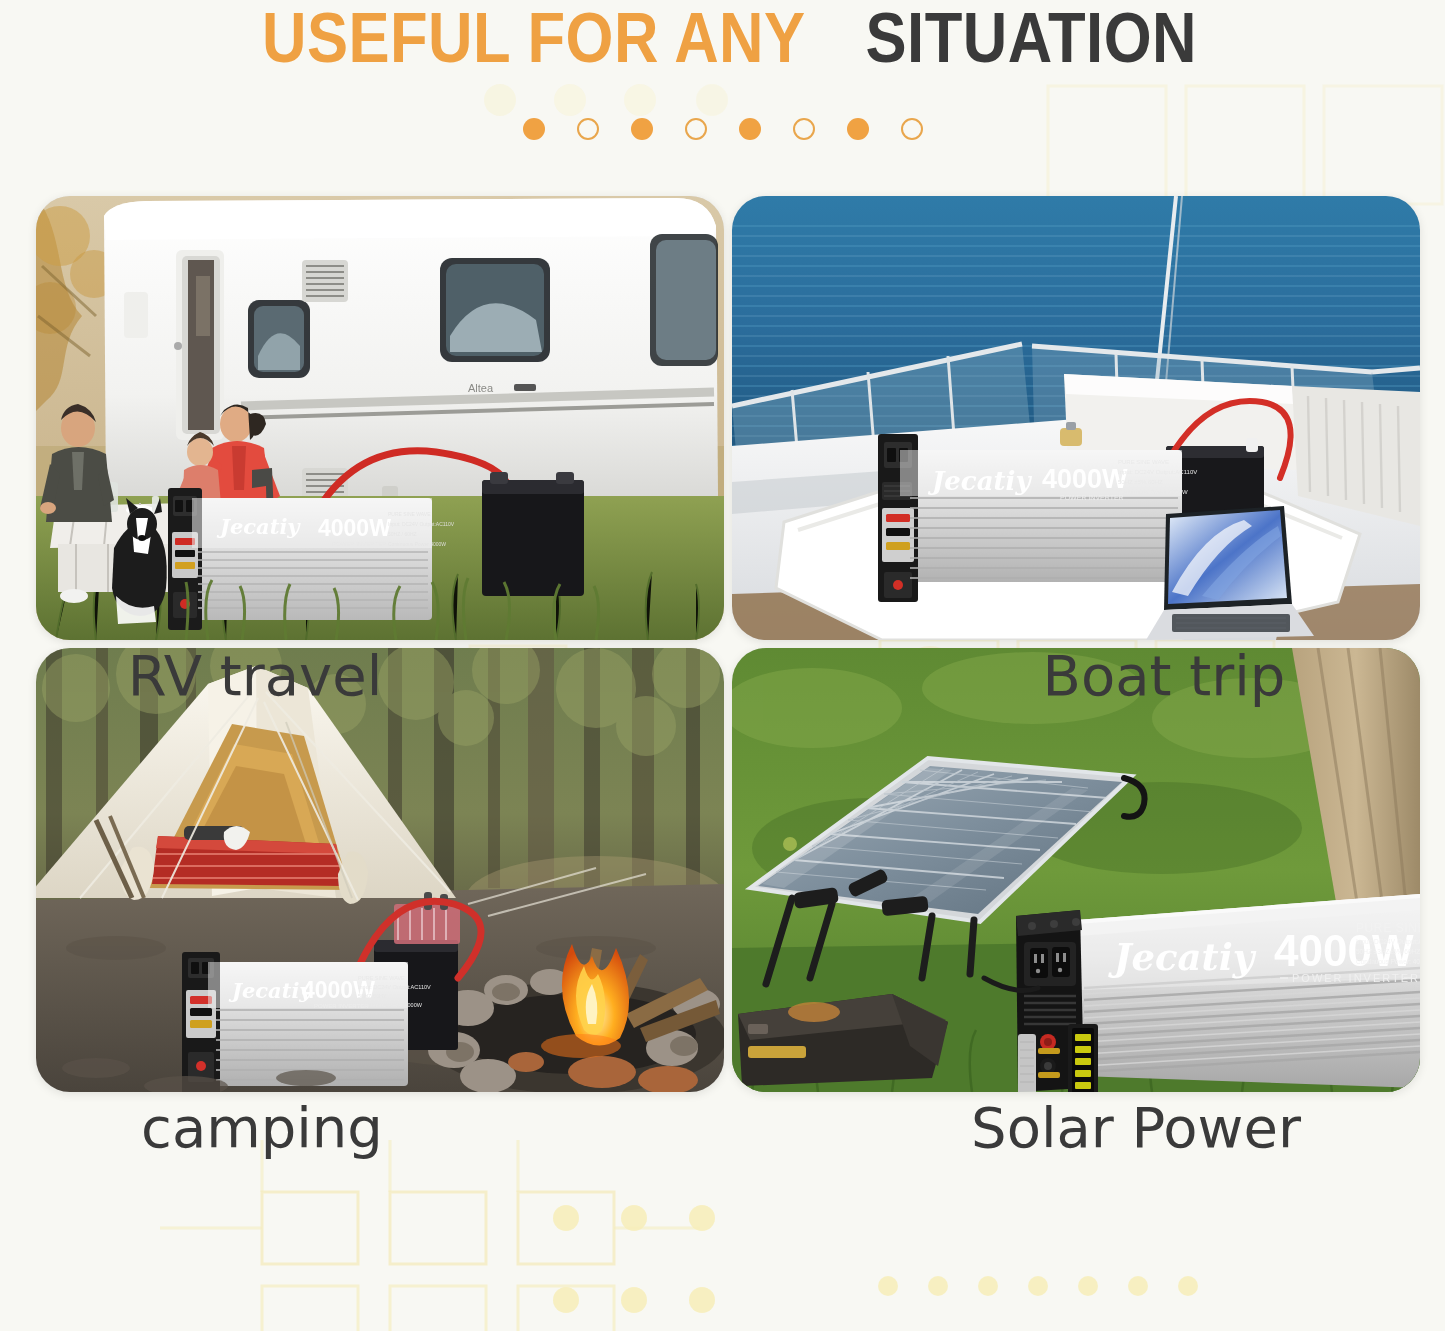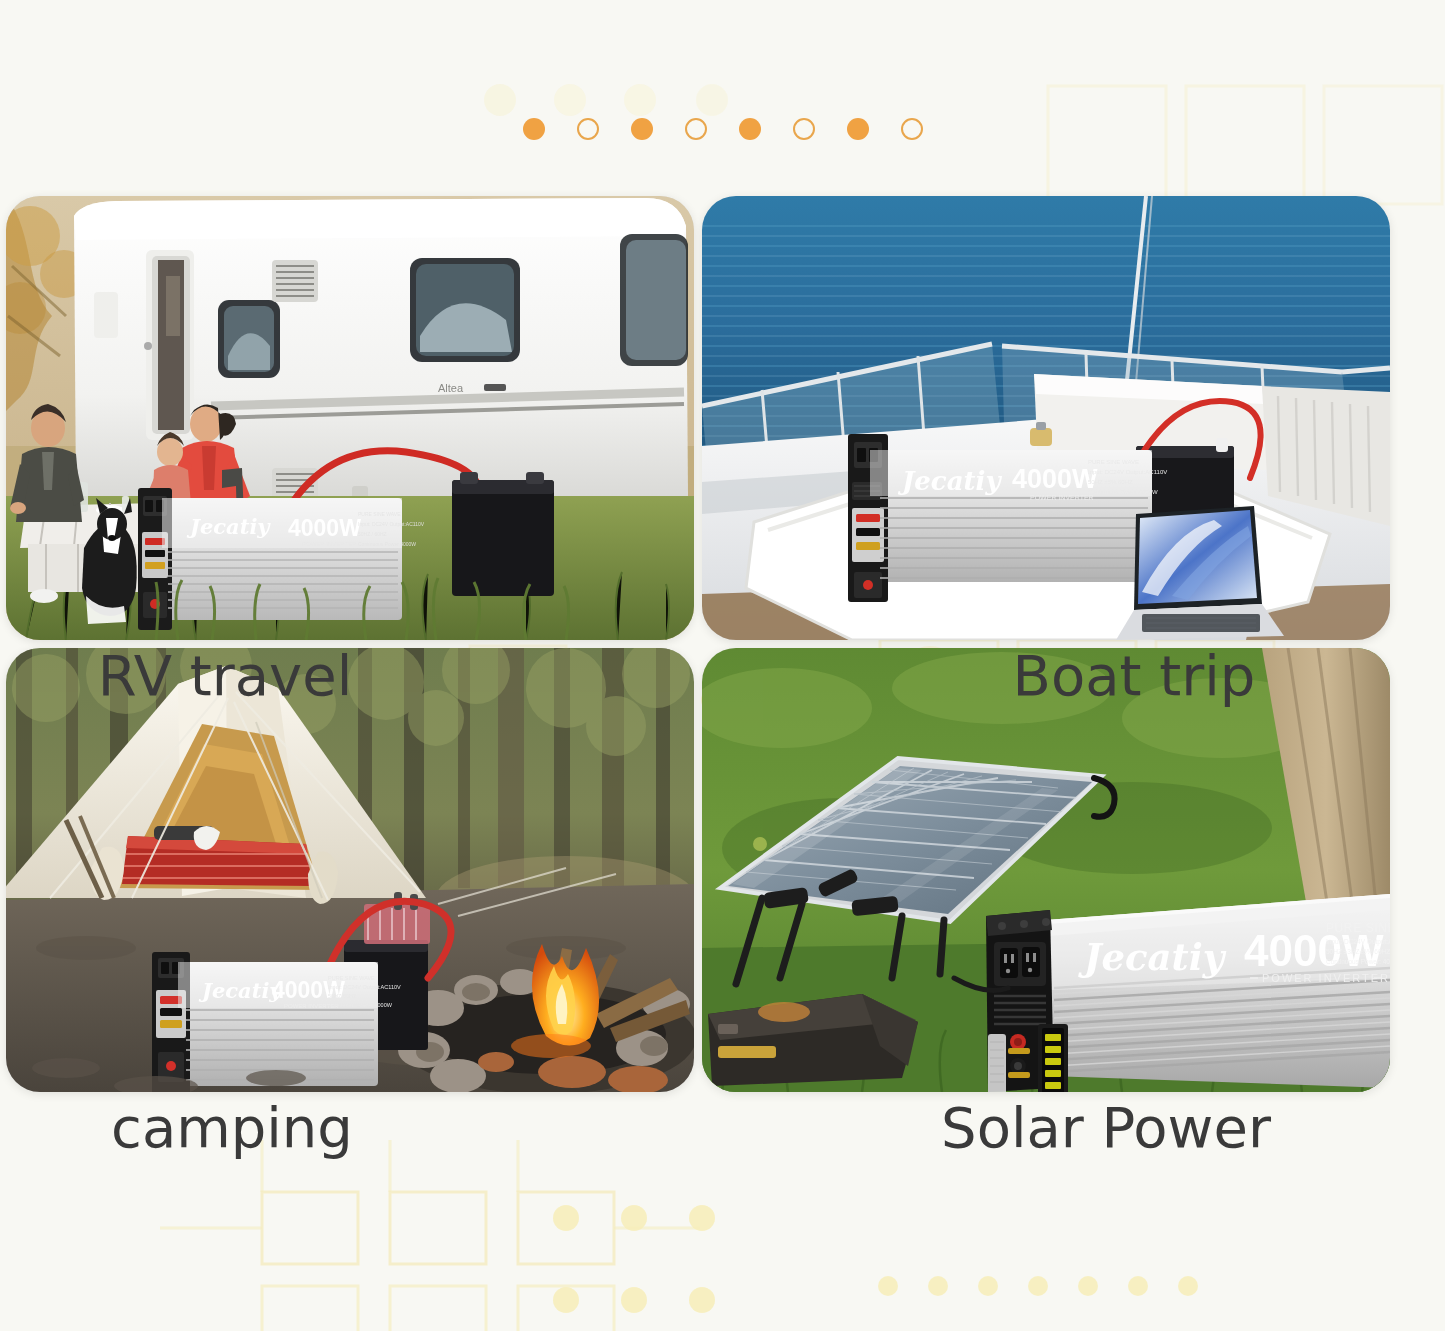--- a/index.html
+++ b/index.html
@@ -39,21 +39,21 @@
     position:absolute; left:0; top:118px; width:1445px;
     display:flex; justify-content:center; align-items:center; gap:32px;
     z-index:5;
   }
   .dot{ width:22px; height:22px; border-radius:50%; }
   .dot.filled{ background:#f0a243; }
   .dot.hollow{ background:transparent; border:2.5px solid #e9a64c; }
 
   
   .grid{
-    position:absolute; left:6px; top:196px;
+    position:absolute; left:36px; top:196px;
     width:1403px; height:1000px;
     display:grid;
     grid-template-columns:688px 688px;
     grid-template-rows:444px 444px;
     column-gap:27px; row-gap:108px;
     z-index:4;
     gap:8px;
   }
   .cell{ position:relative; }
   .photo{
@@ -132,20 +132,24 @@
         <circle cx="930" cy="676" r="30" opacity="0.5"></circle>
 
         <circle cx="500" cy="100" r="16" opacity="0.35"></circle>
         <circle cx="570" cy="100" r="16" opacity="0.3"></circle>
         <circle cx="640" cy="100" r="16" opacity="0.3"></circle>
         <circle cx="712" cy="100" r="16" opacity="0.25"></circle>
       </g>
     </svg>
   </div>
 
+  <div class="headline">
+    <span class="hl-orange">USEFUL FOR ANY </span>
+      <span class="hl-dark">SITUATION</span>
+  </div>
 
   <div class="dot-row">
     <div class="dot filled"></div>
     <div class="dot hollow"></div>
     <div class="dot filled"></div>
     <div class="dot hollow"></div>
     <div class="dot filled"></div>
     <div class="dot hollow"></div>
     <div class="dot filled"></div>
     <div class="dot hollow"></div>

